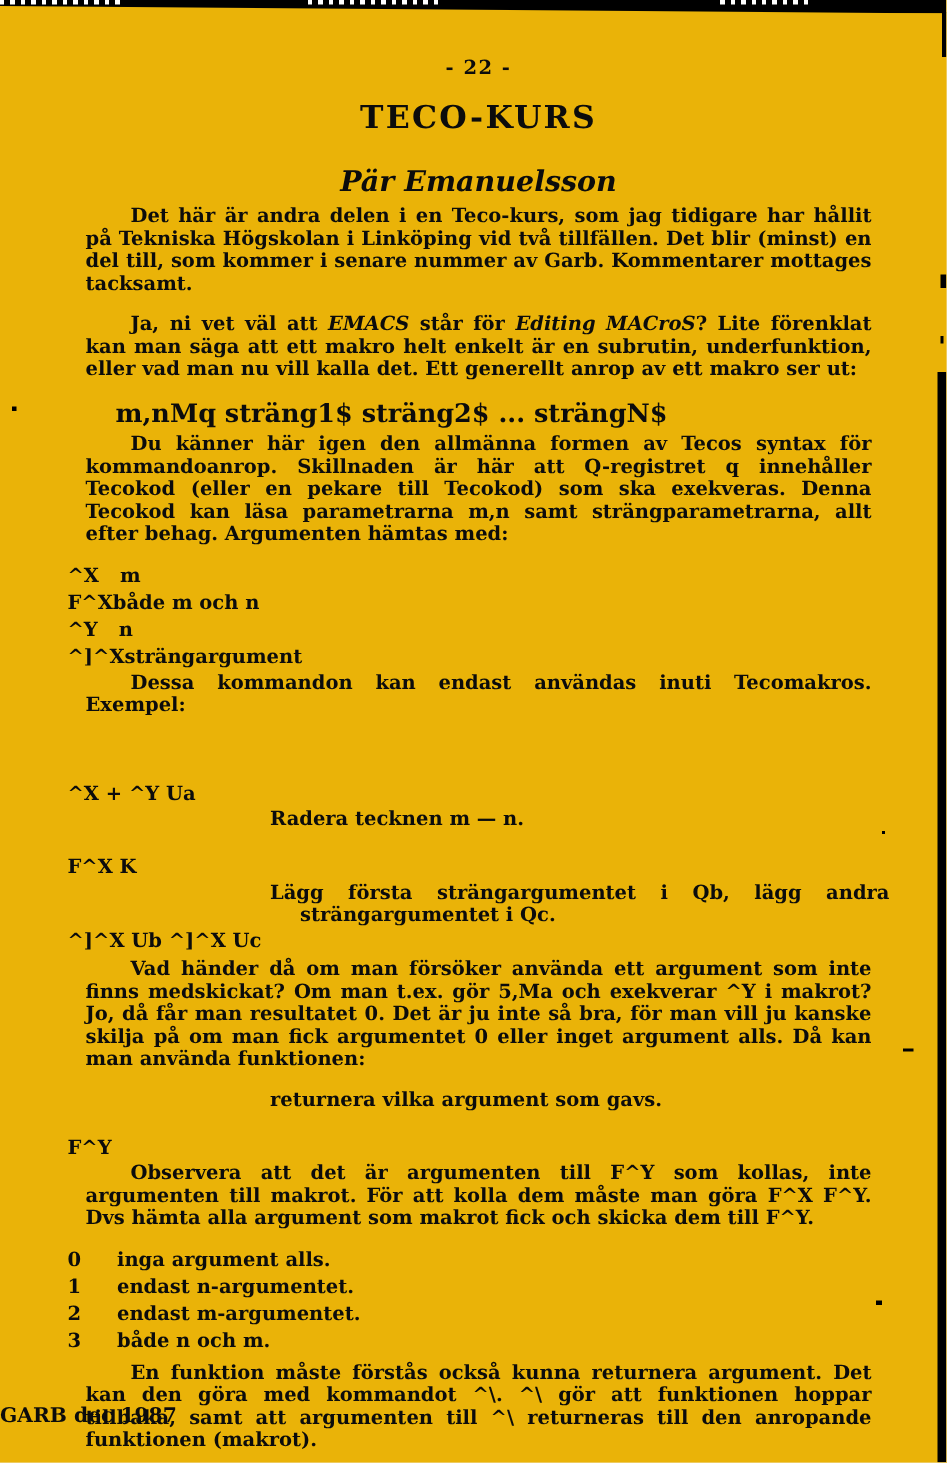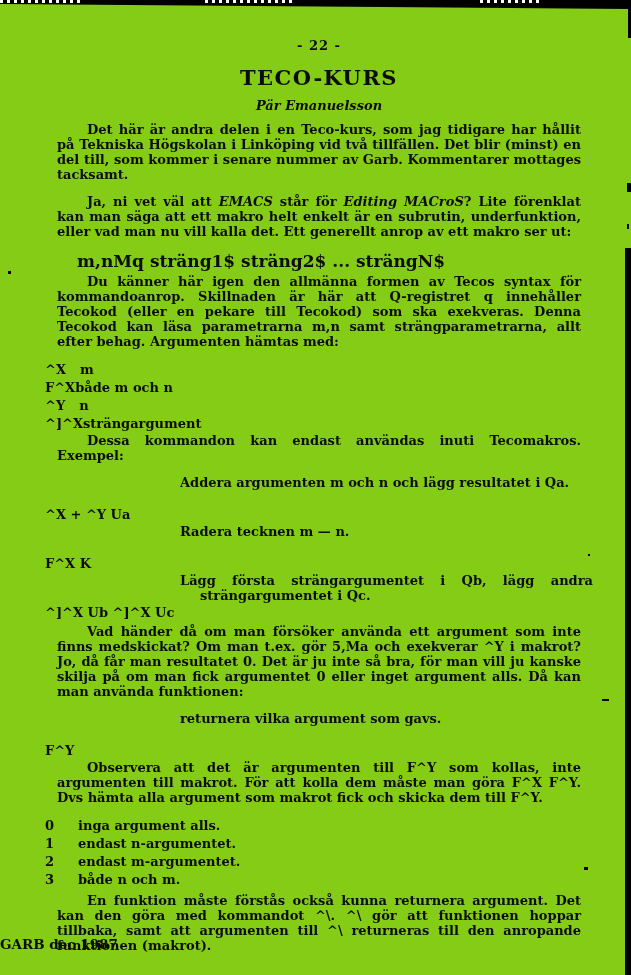--- a/index.html
+++ b/index.html
@@ -4,21 +4,21 @@
 <style>
   html, body { margin: 0; padding: 0; }
   body {
     width: 631px; height: 975px;
     background: #f4f4f2;
     font-family: "DejaVu Serif", "Liberation Serif", serif;
   }
   #sheet {
     position: relative;
     width: 631px; height: 975px;
-    background: #84cc16;
+    background: #eab308;
     overflow: hidden;
     color: #0c0c0c;
   }
   
   .art { position: absolute; background: #000; }
   #art-top {
     top: 0; left: 0; width: 631px; height: 9px;
     clip-path: polygon(0 0, 100% 0, 100% 100%, 0 45%);
   }
   .top-dash {
@@ -44,22 +44,22 @@
   }
   .center { text-align: center; }
   #page-number { font-size: 13px; letter-spacing: 1px; }
   #page-title {
     margin: 12px 0 0 0;
     font-size: 21px; line-height: 25px;
     letter-spacing: 1.5px;
     font-weight: bold;
   }
   #byline {
-    margin-top: 8px;
-    font-style: italic; font-size: 13px; line-height: 16px;
+    margin-top: 23px;
+    font-style: italic; font-size: 19px; line-height: 16px;
   }
   p { margin: 12px; }
   .para { margin-top: 4px; }
   .indent { text-indent: 30px; }
   .italic { font-style: italic; }
   #intro-para { margin-top: 8px; }
   #editor-note { margin-top: 4px; padding-right: 40px; }
   #section-makros {
     margin: 6px 0 0 0;
     font-size: 13.5px; line-height: 15px; text-align: left;
@@ -140,21 +140,20 @@
       <div class="code-line"><span class="cmd">F^X</span><span class="arg">både m och n</span></div>
       <div class="code-line gap"><span class="cmd">^Y</span><span class="arg">n</span></div>
       <div class="code-line"><span class="cmd">^]^X</span><span class="arg">strängargument</span></div>
     </div>
 
     <p id="only-in-macros" class="para indent">Dessa kommandon kan endast användas inuti Tecomakros. Exempel:</p>
 
     <div id="examples">
       <div class="defrow">
           <span class="term">^X + ^Y Ua</span>
-          <span class="desc">Addera argumenten m och n och lägg resultatet i Qa.</span>
         </div>
       <div class="defrow">
           <span class="term">F^X K</span>
           <span class="desc">Radera tecknen m — n.</span>
         </div>
       <div class="defrow">
           <span class="term">^]^X Ub ^]^X Uc</span>
           <span class="desc hang">Lägg första strängargumentet i Qb, lägg andra strängargumentet i Qc.</span>
         </div>
     </div>

